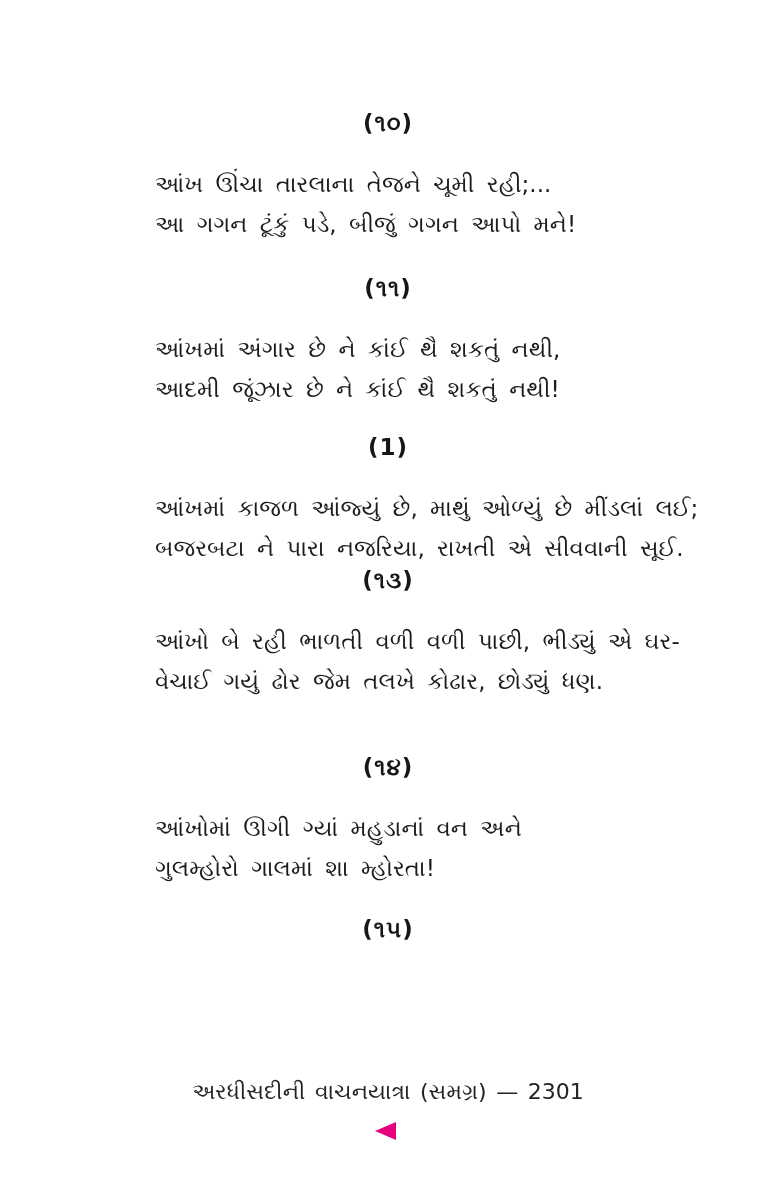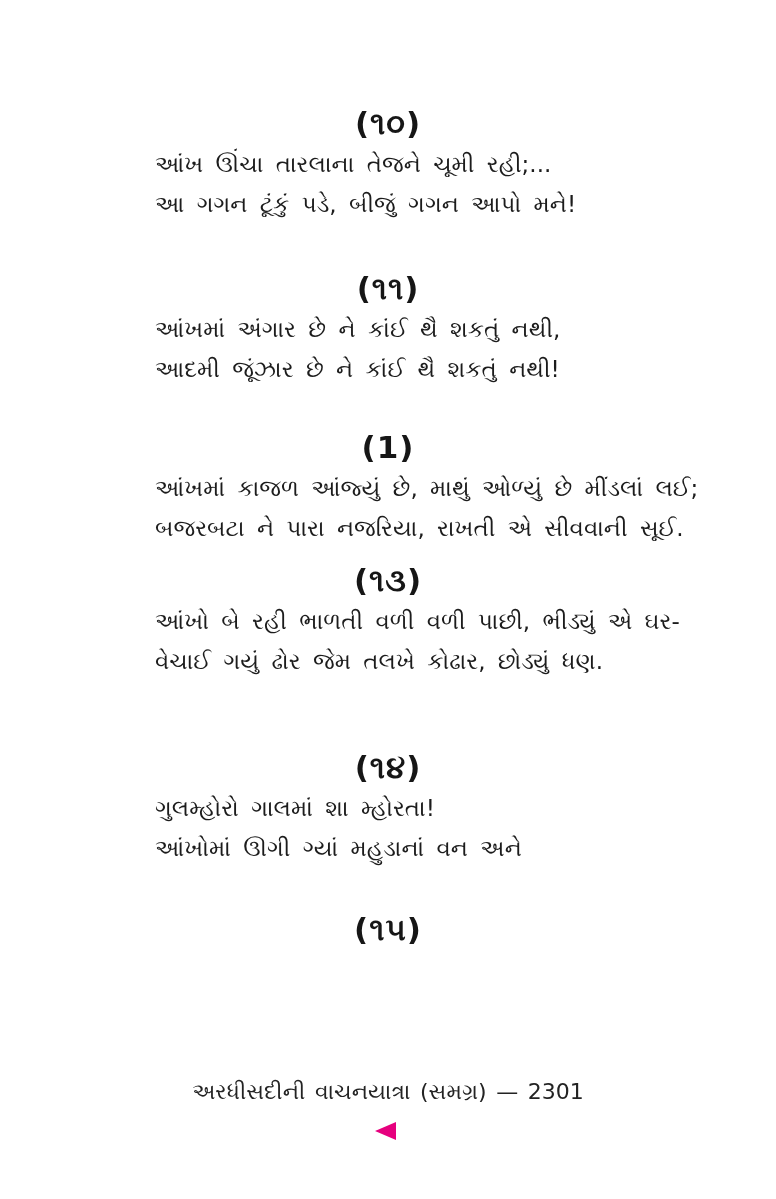--- a/index.html
+++ b/index.html
@@ -16,28 +16,28 @@
     font-family: "DejaVu Sans", sans-serif;
     color: #1c1c1c;
   }
   .stanza {
     position: absolute;
     left: 0;
     width: 100%;
   }
   .stanza .num {
     text-align: center;
-    font-size: 31px;
+    font-size: 23px;
     line-height: 26px;
     font-weight: 700;
     letter-spacing: 1px;
     color: #161616;
   }
   .stanza .lines {
-    margin-top: 8px;
+    margin-top: 28px;
     padding-left: 155px;
     padding-right: 32px;
   }
   .stanza .line {
     font-size: 23px;
     line-height: 40px;
     word-spacing: 0.22em;
     color: #1c1c1c;
     white-space: nowrap;
   }
@@ -97,22 +97,22 @@
     <div class="num">(૧૩)</div>
     <div class="lines">
       <div class="line">આંખો બે રહી ભાળતી વળી વળી પાછી, ભીડ્યું એ ઘર-</div>
       <div class="line">વેચાઈ ગયું ઢોર જેમ તલખે કોઢાર, છોડ્યું ધણ.</div>
     </div>
   </section>
 
   <section class="stanza" style="top:754px">
     <div class="num">(૧૪)</div>
     <div class="lines">
+      <div class="line">આંખોમાં ઊગી ગ્યાં મહુડાનાં વન અને</div>
       <div class="line">ગુલમ્હોરો ગાલમાં શા મ્હોરતા!</div>
-      <div class="line">આંખોમાં ઊગી ગ્યાં મહુડાનાં વન અને</div>
     </div>
   </section>
 
   <section class="stanza" style="top:916px">
     <div class="num">(૧૫)</div>
   </section>
 
   <div class="footer">
     <span>અરધીસદીની વાચનયાત્રા (સમગ્ર) — 2301</span>
   </div>

